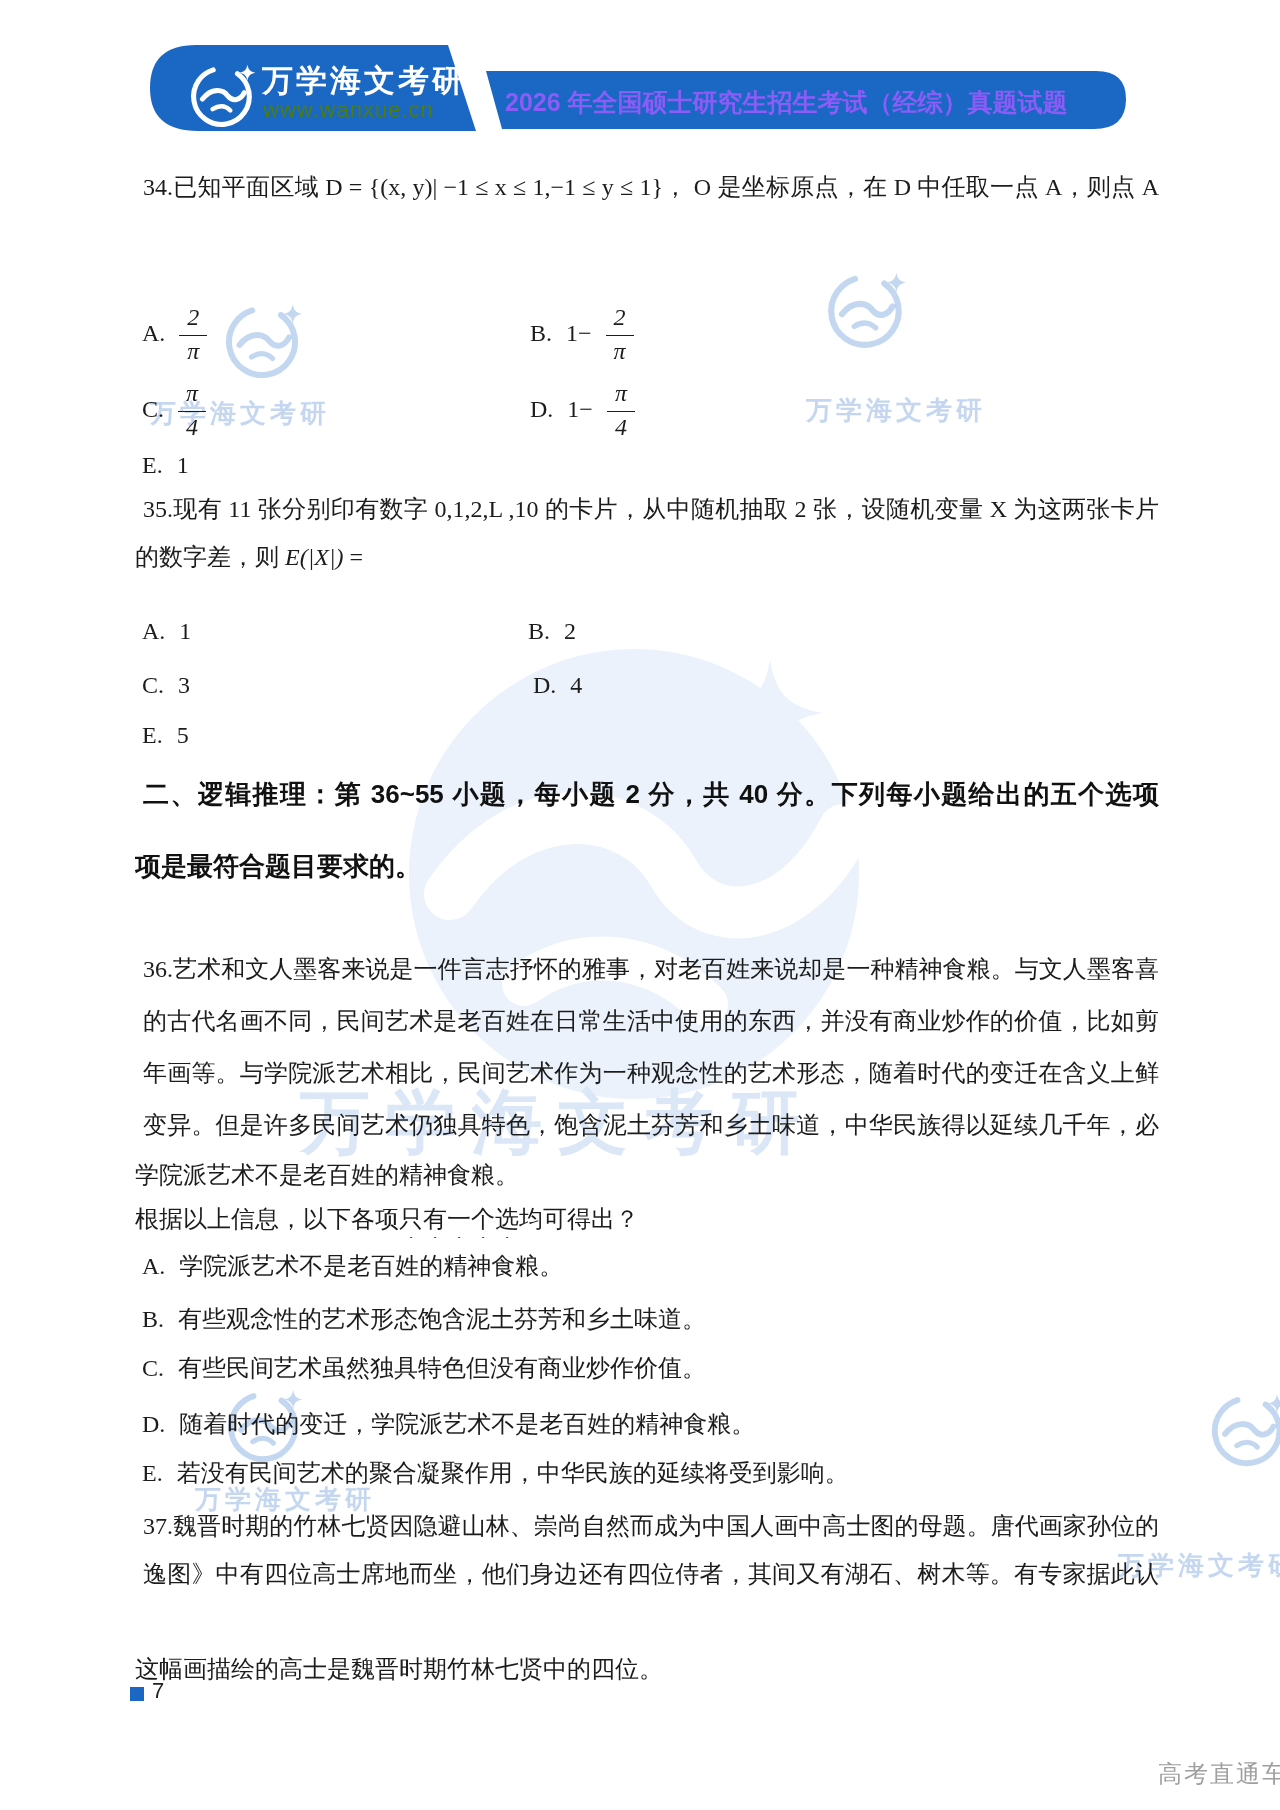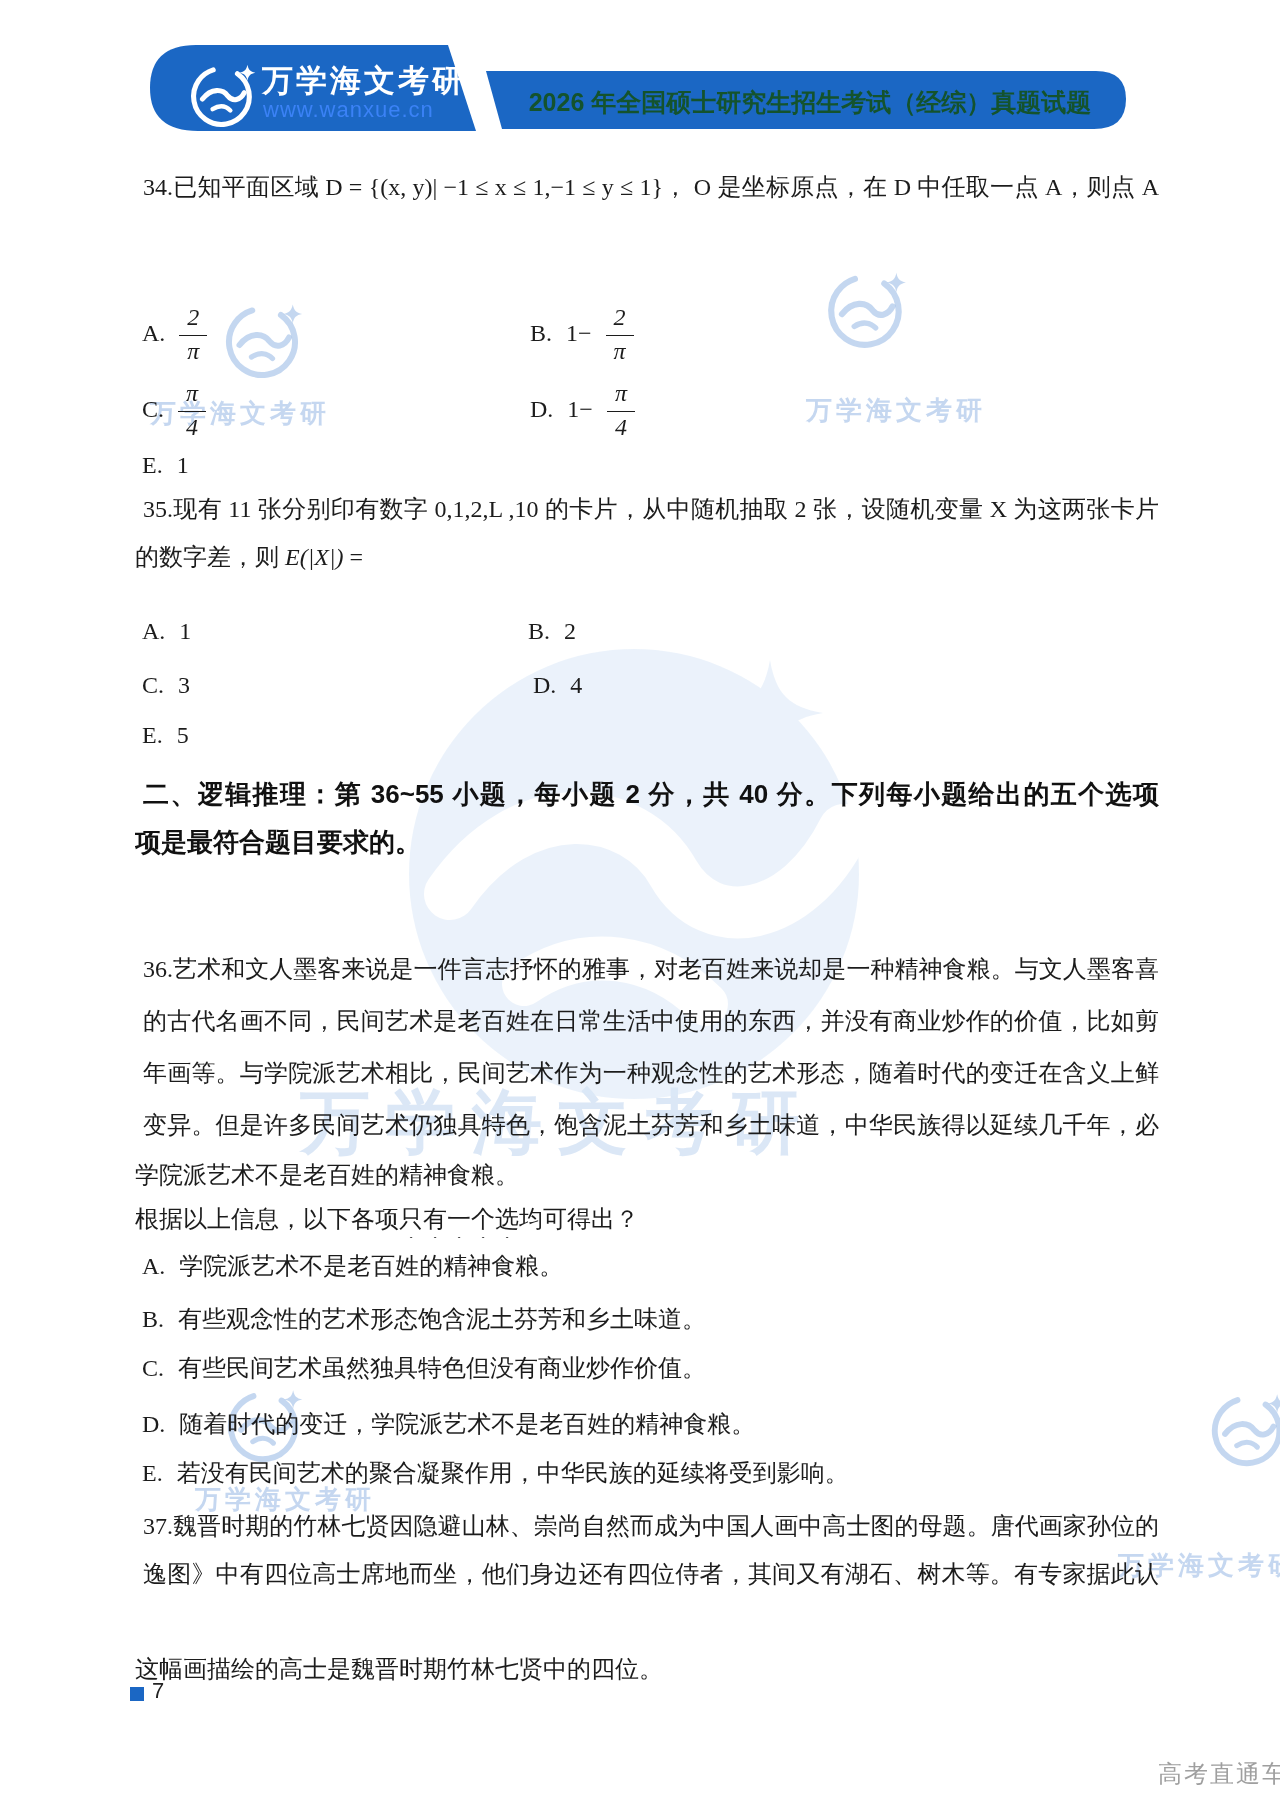--- a/index.html
+++ b/index.html
@@ -9,23 +9,23 @@
   .wm{position:absolute;z-index:0;pointer-events:none;}
   .wm-logo{color:rgba(148,183,228,0.55);}
   .wm-text{font-family:"Liberation Sans","DejaVu Sans",sans-serif;font-weight:700;
            color:rgba(140,176,226,0.50);font-size:26px;letter-spacing:4px;white-space:nowrap;}
   .wm-bigtext{font-family:"Liberation Sans","DejaVu Sans",sans-serif;font-weight:700;
            color:rgba(150,185,230,0.34);font-size:70px;letter-spacing:16px;white-space:nowrap;}
   
   .banner{position:absolute;left:0;top:0;z-index:3;}
   .brand-name{position:absolute;left:262px;top:60px;z-index:4;color:#fff;
     font-family:"Liberation Sans","DejaVu Sans",sans-serif;font-weight:700;font-size:31px;letter-spacing:3px;white-space:nowrap;}
-  .brand-url{position:absolute;left:263px;top:97px;z-index:4;color:#3b82f6;
+  .brand-url{position:absolute;left:263px;top:97px;z-index:4;color:#4d7c0f;
     font-family:"Liberation Sans","DejaVu Sans",sans-serif;font-size:22px;letter-spacing:1px;white-space:nowrap;}
-  .banner-title{position:absolute;left:505px;top:86px;width:610px;z-index:4;color:#14532d;text-align:center;
+  .banner-title{position:absolute;left:505px;top:86px;width:610px;z-index:4;color:#8b5cf6;
     font-family:"Liberation Sans","DejaVu Sans",sans-serif;font-weight:700;font-size:25px;white-space:nowrap;}
   
   .line{position:absolute;left:135px;width:1016px;z-index:2;font-size:24px;line-height:34px;
         max-height:36px;overflow:hidden;}
   .just{text-align:justify;text-align-last:justify;margin-left:8px;}
   .sect{font-family:"Liberation Sans","DejaVu Sans",sans-serif;font-weight:700;font-size:26px;color:#111;}
   .opt{position:absolute;z-index:2;display:inline-flex;align-items:center;gap:14px;font-size:24px;white-space:nowrap;}
   .opt-label{display:inline-block;}
   .frac{display:inline-block;text-align:center;font-size:24px;line-height:1.15;font-style:italic;}
   .frac .num{display:block;border-bottom:1.6px solid #1c1c1c;padding:2px 8px 3px;}
@@ -147,21 +147,21 @@
   <div class="opt" style="left:533px;top:672px">
     <span class="opt-label">D.</span>
     <span>4</span>
   </div>
   <div class="opt" style="left:142px;top:722px">
     <span class="opt-label">E.</span>
     <span>5</span>
   </div>
 
   <div class="line just sect" style="top:777px">二、逻辑推理：第 36~55 小题，每小题 2 分，共 40 分。下列每小题给出的五个选项中，只有一个选</div>
-  <div class="line sect" style="top:825px">项是最符合题目要求的。</div>
+  <div class="line sect" style="top:849px">项是最符合题目要求的。</div>
 
   <div class="line just" style="top:952px">36.艺术和文人墨客来说是一件言志抒怀的雅事，对老百姓来说却是一种精神食粮。与文人墨客喜爱</div>
   <div class="line just" style="top:1004px">的古代名画不同，民间艺术是老百姓在日常生活中使用的东西，并没有商业炒作的价值，比如剪纸、</div>
   <div class="line just" style="top:1056px">年画等。与学院派艺术相比，民间艺术作为一种观念性的艺术形态，随着时代的变迁在含义上鲜有</div>
   <div class="line just" style="top:1108px">变异。但是许多民间艺术仍独具特色，饱含泥土芬芳和乡土味道，中华民族得以延续几千年，必有</div>
   <div class="line" style="top:1158px">学院派艺术不是老百姓的精神食粮。</div>
   <div class="line" style="top:1202px"><span>根据以上信息，以下各项</span><span class="emph">只有一个选</span><span>均可得出？</span></div>
 
   <div class="opt" style="left:142px;top:1250px">
     <span class="opt-label">A.</span>

